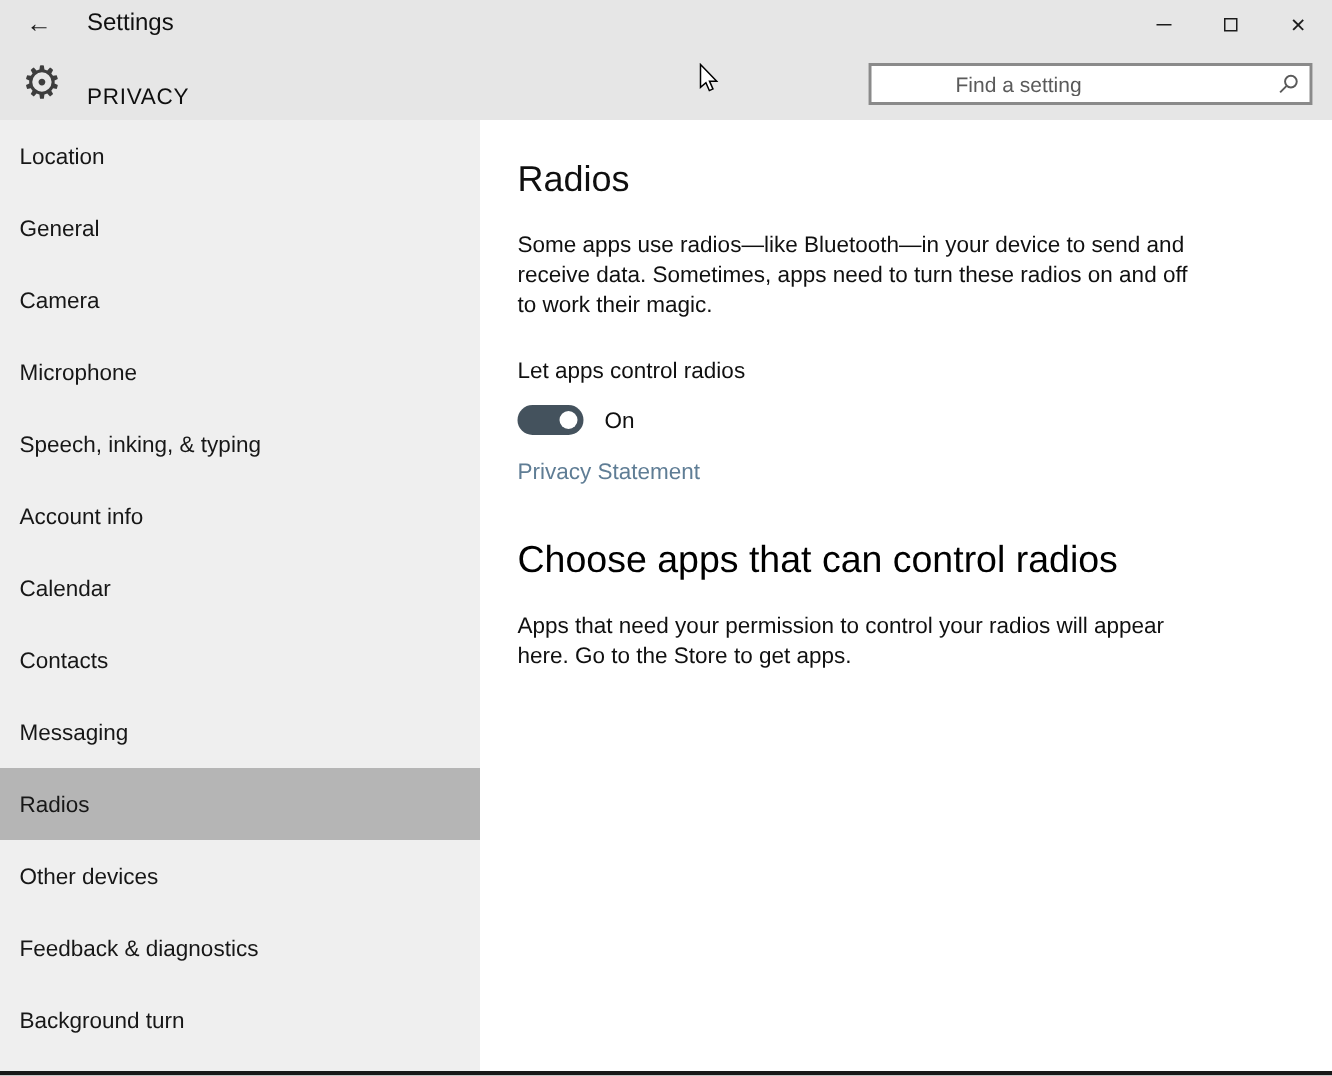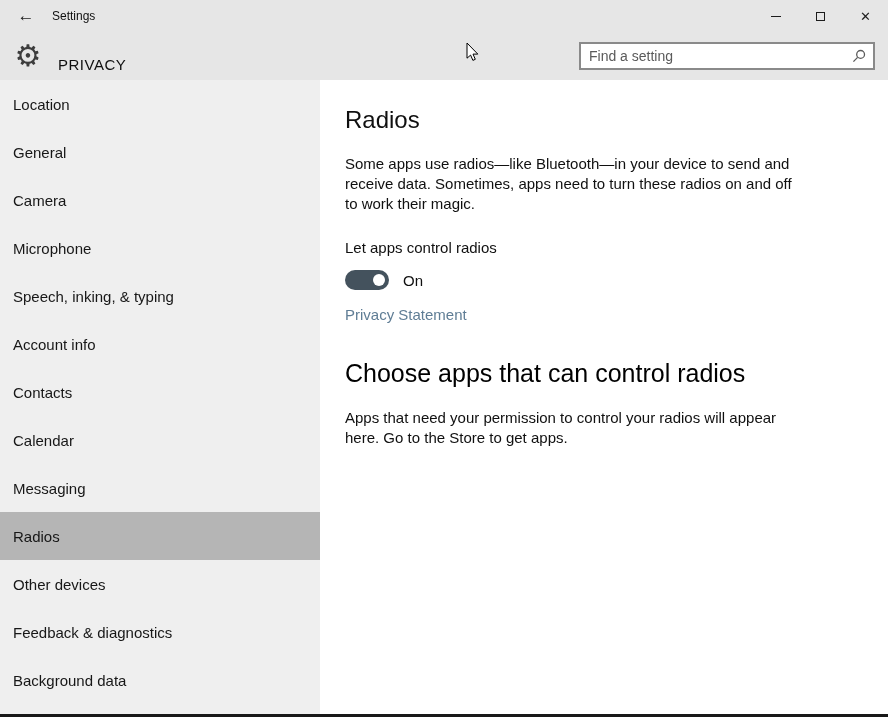--- a/index.html
+++ b/index.html
@@ -16,23 +16,23 @@
   .titlebar {
     position:absolute; top:0; left:0; right:0; height:32px;
     background:var(--chrome_bg);
   }
   .back-btn {
     position:absolute; left:8px; top:0; width:36px; height:32px;
     display:flex; align-items:center; justify-content:center;
     font-size:17px; color:#1c1c1c; cursor:default;
   }
   .titlebar-title {
-    position:absolute; left:52px; top:0; height:32px;
+    position:absolute; left:58px; top:0; height:32px;
     display:flex; align-items:center;
-    font-size:12px; color:#101010;
+    font-size:16px; color:#101010;
   }
   .caption-buttons { position:absolute; right:0; top:0; height:32px; display:flex; }
   .caption-btn {
     width:45px; height:32px; display:flex; align-items:center; justify-content:center;
     color:#1c1c1c; font-size:13px; cursor:default;
   }
   .min-glyph { width:10px; height:1px; background:#1c1c1c; }
   .max-glyph { width:9px; height:9px; border:1px solid #1c1c1c; background:transparent; }
   .close-glyph { font-size:13px; line-height:1; }
 
@@ -46,21 +46,21 @@
     font-size:30px; line-height:38px; text-align:center; color:#3d3d3d;
   }
   .page-title {
     position:absolute; left:58px; top:8px; height:48px;
     display:flex; align-items:center;
     font-size:15px; color:#0f0f0f; letter-spacing:0.5px;
   }
   .search-box {
     position:absolute; right:13px; top:10px; width:296px; height:28px;
     background:#ffffff; border:2px solid #8a8a8a;
-    display:flex; align-items:center;
+    display:flex; align-items:center;padding-left:48px;
   }
   .search-input {
     flex:1; min-width:0; border:none; outline:none; background:transparent;
     font-family:inherit; font-size:14px; color:#333; padding:0 8px;
   }
   .search-input::placeholder { color:#5a5a5a; }
   .search-icon-wrap { width:28px; display:flex; align-items:center; justify-content:center; }
 
   
   .body-area { position:absolute; top:80px; left:0; right:0; bottom:0; }
@@ -139,27 +139,27 @@
 
   <div class="body-area">
 
     <nav class="sidebar">
       <div class="sidebar-item">Location</div>
       <div class="sidebar-item">General</div>
       <div class="sidebar-item">Camera</div>
       <div class="sidebar-item">Microphone</div>
       <div class="sidebar-item">Speech, inking, &amp; typing</div>
       <div class="sidebar-item">Account info</div>
+      <div class="sidebar-item">Calendar</div>
       <div class="sidebar-item">Contacts</div>
-      <div class="sidebar-item">Calendar</div>
       <div class="sidebar-item">Messaging</div>
       <div class="sidebar-item selected">Radios</div>
       <div class="sidebar-item">Other devices</div>
       <div class="sidebar-item">Feedback &amp; diagnostics</div>
-      <div class="sidebar-item">Background data</div>
+      <div class="sidebar-item">Background turn</div>
     </nav>
 
     <main class="content">
       <h1 class="page-h">Radios</h1>
       <p class="desc">Some apps use radios—like Bluetooth—in your device to send and receive data. Sometimes, apps need to turn these radios on and off to work their magic.</p>
 
       <div class="toggle-label">Let apps control radios</div>
       <div class="toggle-row">
         <div class="toggle">
           <div class="toggle-knob"></div>

